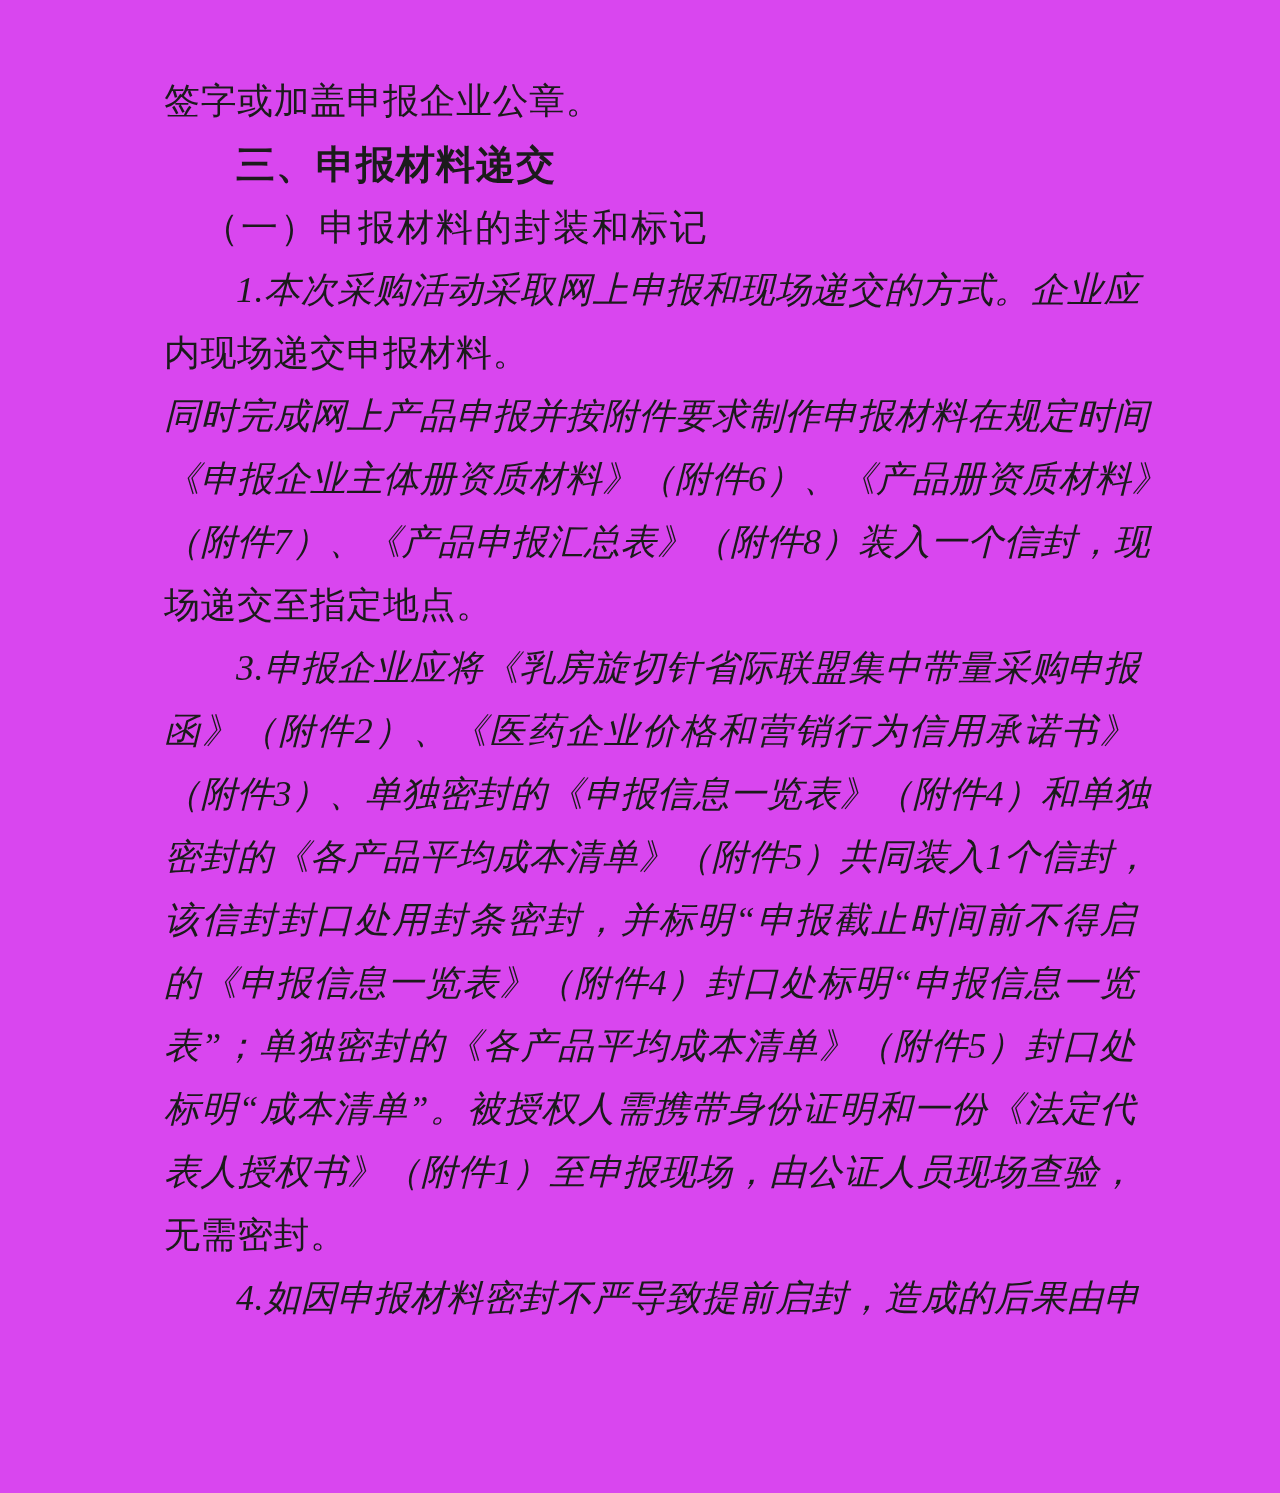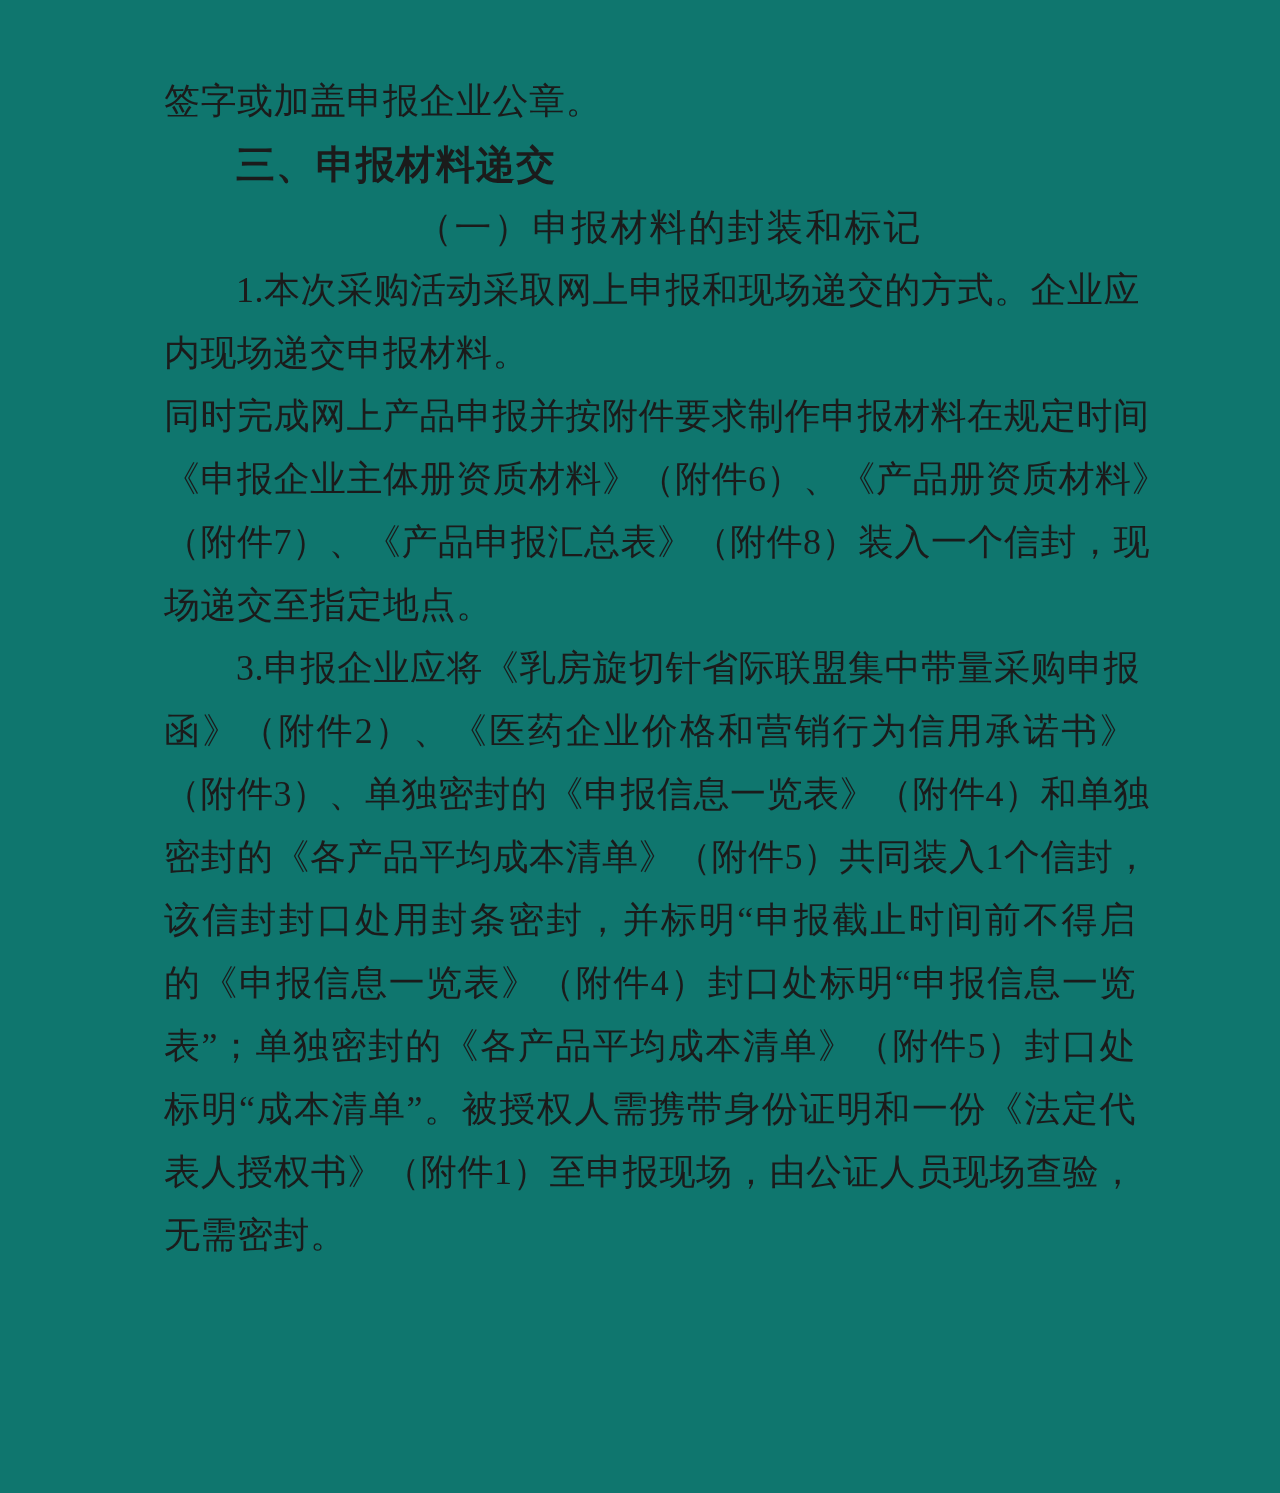--- a/index.html
+++ b/index.html
@@ -12,44 +12,44 @@
     height: 1493px;
     overflow: hidden;
     font-family: "Liberation Serif", "DejaVu Serif", serif;
     color: #1b1b1b;
   }
   .page {
     box-sizing: border-box;
     width: 1280px;
     height: 1493px;
     padding: 70px 144px 0 164px;
-    background: #0f766e;
+    background: #d946ef;
   }
   .doc-body {
     width: 972px;
   }
   .line {
     height: 63px;
     line-height: 63px;
     font-size: 36px;
     white-space: nowrap;
     text-align: left;
     letter-spacing: 0.5px;
   }
   .line.justify {
     text-align: justify;
     text-align-last: justify;
     text-justify: inter-character;
+    font-style: italic;
   }
   .line.indent-2 {
     padding-left: 72px;
   }
   .line.indent-1 {
     padding-left: 38px;
-    text-align: center;
   }
   .line.heading {
     font-family: Liberation Sans, sans-serif;
     font-weight: bold;
     font-size: 39px;
     letter-spacing: 1px;
   }
   .line.subheading {
     font-size: 37px;
     letter-spacing: 2px;
@@ -72,14 +72,15 @@
       <div class="line body justify indent-2">3.申报企业应将《乳房旋切针省际联盟集中带量采购申报</div>
       <div class="line body justify">函》（附件2）、《医药企业价格和营销行为信用承诺书》</div>
       <div class="line body justify">（附件3）、单独密封的《申报信息一览表》（附件4）和单独</div>
       <div class="line body justify">密封的《各产品平均成本清单》（附件5）共同装入1个信封，</div>
       <div class="line body justify">该信封封口处用封条密封，并标明“申报截止时间前不得启</div>
       <div class="line body justify">的《申报信息一览表》（附件4）封口处标明“申报信息一览</div>
       <div class="line body justify">表”；单独密封的《各产品平均成本清单》（附件5）封口处</div>
       <div class="line body justify">标明“成本清单”。被授权人需携带身份证明和一份《法定代</div>
       <div class="line body justify">表人授权书》（附件1）至申报现场，由公证人员现场查验，</div>
       <div class="line body">无需密封。</div>
+      <div class="line body justify indent-2">4.如因申报材料密封不严导致提前启封，造成的后果由申</div>
     </div>
 </main>
 
 </body></html>

